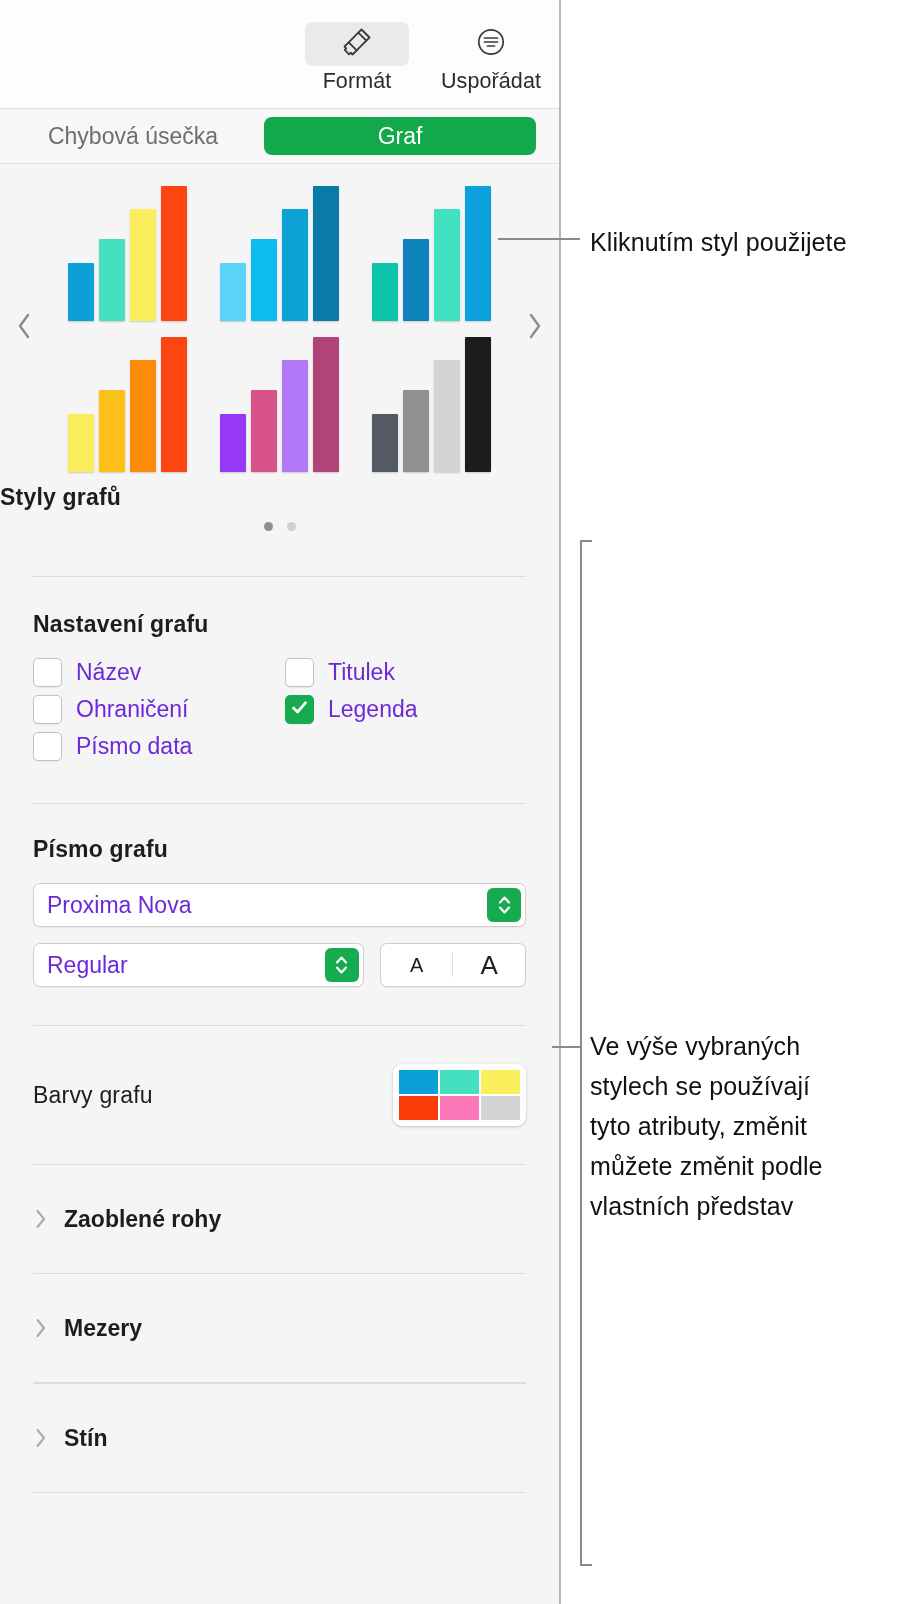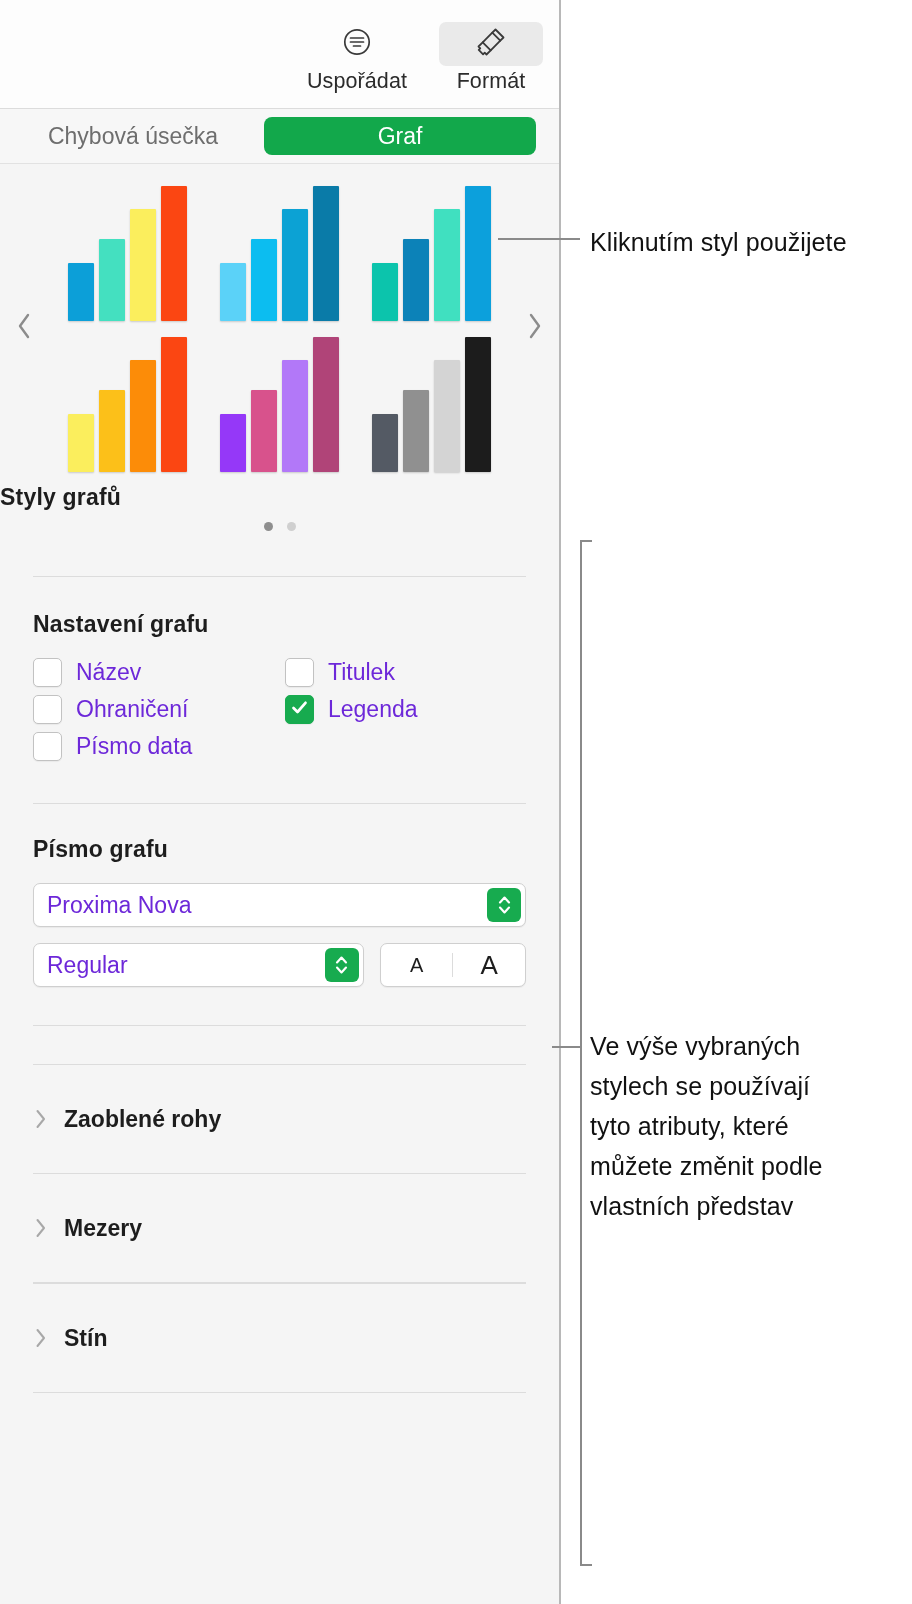--- a/index.html
+++ b/index.html
@@ -178,43 +178,43 @@
 </head>
 <body>
 
 <div id="root">
 
   <div class="panel">
 
     <div class="toolbar">
       <div class="tool-group">
         <div class="tool-btn">
+          <div class="tool-icon-wrap active">
+            <span>
+              <svg width="36" height="36" viewBox="0 0 36 36" fill="none" stroke="#3a3a3a" stroke-width="1.8" stroke-linecap="round" stroke-linejoin="round">
+                <path d="M22.5 5.5 l8 8 -3.2 3.2 -8 -8 z"></path>
+                <path d="M19.3 8.7 l-9.6 9.6 8 8 9.6 -9.6"></path>
+                <path d="M9.7 18.3 l-4.2 4.2 1.8 1.8 -1.6 1.6 4.4 4.4 1.6 -1.6 1.8 1.8 4.2 -4.2"></path>
+              </svg>
+            </span>
+          </div>
+          <div class="tool-label">Formát</div>
+        </div>
+        <div class="tool-btn">
           <div class="tool-icon-wrap">
             <span>
               <svg width="34" height="34" viewBox="0 0 34 34" fill="none" stroke="#3a3a3a" stroke-width="1.7" stroke-linecap="round">
                 <circle cx="17" cy="17" r="12.2"></circle>
                 <line x1="10.5" y1="13" x2="23.5" y2="13"></line>
                 <line x1="10.5" y1="17" x2="23.5" y2="17"></line>
                 <line x1="13.5" y1="21" x2="20.5" y2="21"></line>
               </svg>
             </span>
           </div>
           <div class="tool-label">Uspořádat</div>
-        </div>
-        <div class="tool-btn">
-          <div class="tool-icon-wrap active">
-            <span>
-              <svg width="36" height="36" viewBox="0 0 36 36" fill="none" stroke="#3a3a3a" stroke-width="1.8" stroke-linecap="round" stroke-linejoin="round">
-                <path d="M22.5 5.5 l8 8 -3.2 3.2 -8 -8 z"></path>
-                <path d="M19.3 8.7 l-9.6 9.6 8 8 9.6 -9.6"></path>
-                <path d="M9.7 18.3 l-4.2 4.2 1.8 1.8 -1.6 1.6 4.4 4.4 1.6 -1.6 1.8 1.8 4.2 -4.2"></path>
-              </svg>
-            </span>
-          </div>
-          <div class="tool-label">Formát</div>
         </div>
       </div>
     </div>
 
     <div class="tabs">
       <div class="tab" id="tab-chyba">Chybová úsečka</div>
       <div class="tab sel" id="tab-graf">Graf</div>
     </div>
 
     <div class="gallery">
@@ -338,20 +338,33 @@
         <div class="aa-group">
           <div class="aa-btn small">A</div>
           <div class="aa-sep"></div>
           <div class="aa-btn big">A</div>
         </div>
       </div>
     </div>
 
     <div class="rule" style="margin-top:38px"></div>
 
+    <div class="section" style="padding-top:38px">
+      <div class="colors-row">
+        <div class="sec-title" style="font-weight:normal">Barvy grafu</div>
+        <div class="swatch-card" id="swatch-card">
+            <div class="swatch" style="background: rgb(12, 159, 216);"></div>
+            <div class="swatch" style="background: rgb(68, 224, 192);"></div>
+            <div class="swatch" style="background: rgb(251, 238, 93);"></div>
+            <div class="swatch" style="background: rgb(251, 60, 8);"></div>
+            <div class="swatch" style="background: rgb(252, 120, 184);"></div>
+            <div class="swatch" style="background: rgb(212, 212, 212);"></div>
+          </div>
+      </div>
+    </div>
 
     <div class="rule" style="margin-top:38px"></div>
 
     <div class="disc-row">
       <span class="chev">
         <svg width="15" height="22" viewBox="0 0 15 22" fill="none" stroke="#a8a8a8" stroke-width="2" stroke-linecap="round" stroke-linejoin="round">
             <path d="M4.5 3 L11 11 L4.5 19"></path>
           </svg>
       </span>
       <span class="disc-label">Zaoblené rohy</span>
@@ -385,18 +398,18 @@
   <div class="anno-text" style="left:590px; top:222px; white-space:nowrap;">Kliknutím styl použijete</div>
 
   <div class="leader" style="left:580px; top:540px; width:2px; height:1026px;"></div>
   <div class="leader" style="left:580px; top:540px; width:12px; height:2px;"></div>
   <div class="leader" style="left:580px; top:1564px; width:12px; height:2px;"></div>
   <div class="leader" style="left:552px; top:1046px; width:28px; height:2px;"></div>
 
   <div class="anno-text" style="left:590px; top:1026px; width:310px;">
     <div>Ve výše vybraných</div>
     <div>stylech se používají</div>
-    <div>tyto atributy, které</div>
+    <div>tyto atributy, změnit</div>
     <div>můžete změnit podle</div>
     <div>vlastních představ</div>
   </div>
 
 </div>
 
 </body></html>

